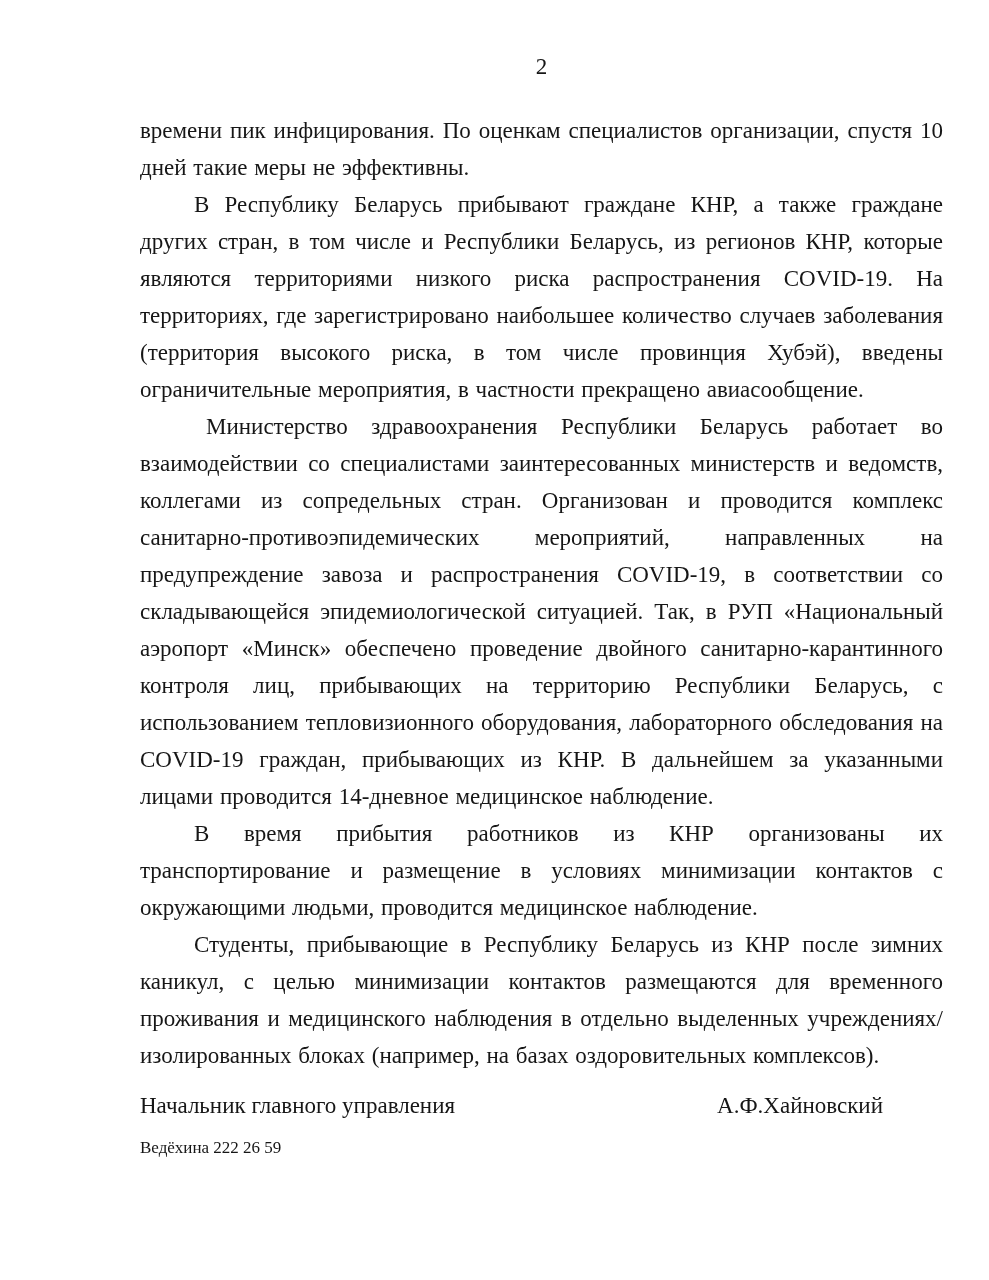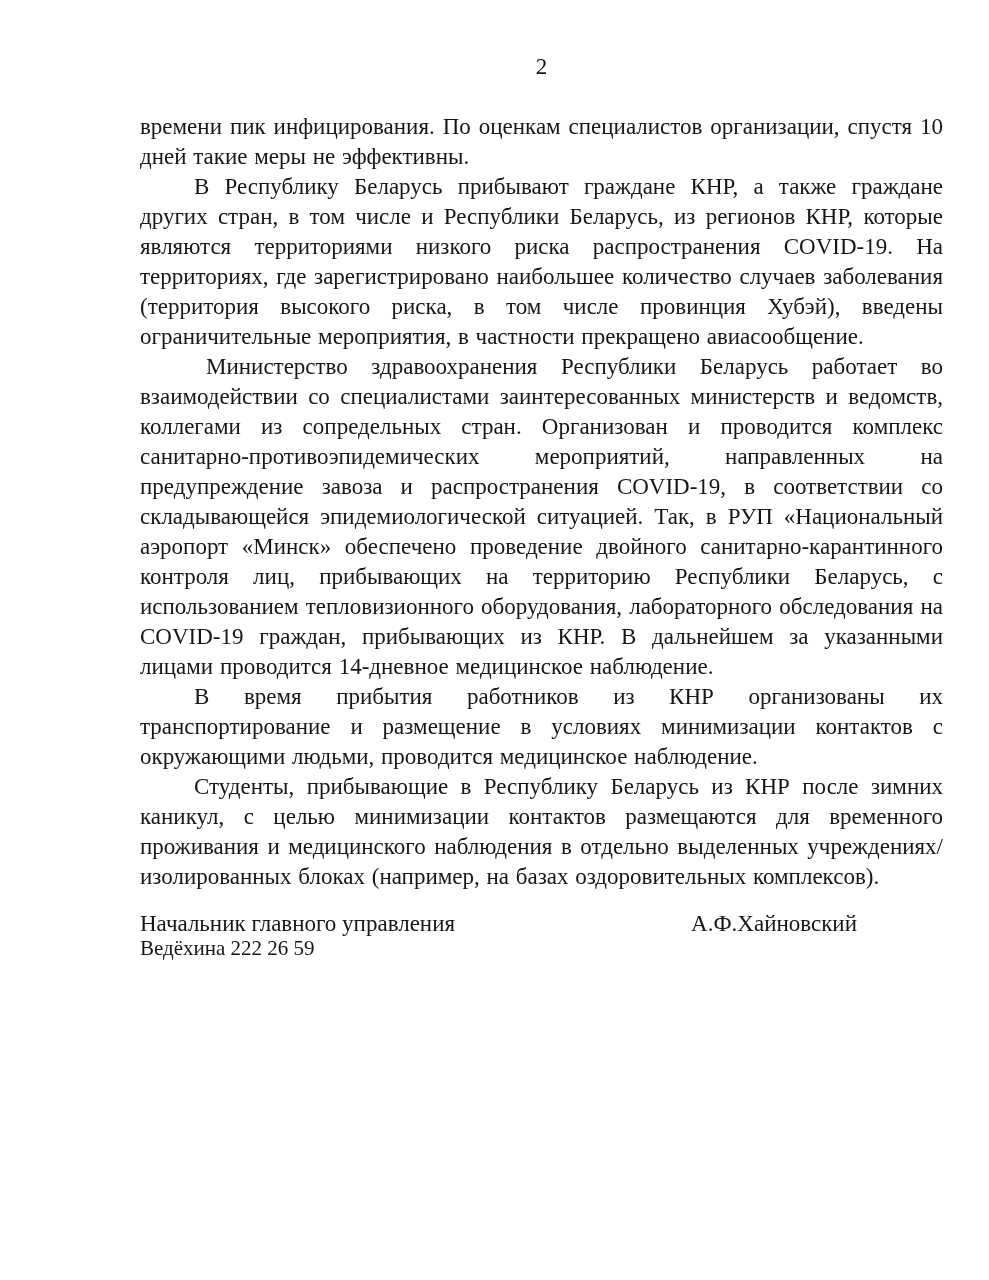--- a/index.html
+++ b/index.html
@@ -25,40 +25,41 @@
   .page-number {
     padding-top: 52px;
     font-size: 23px;
     line-height: 29px;
     text-align: center;
     margin-bottom: 31px;
   }
   .body-paragraph {
     margin: 0;
     font-size: 23px;
-    line-height: 30px;
+    line-height: 37px;
     text-align: justify;
     text-indent: 54px;
     word-spacing: 1px;
   }
   .body-paragraph.no-indent { text-indent: 0; }
   .body-paragraph.big-indent { text-indent: 66px; }
   .signature-row {
     margin-top: 17px;
     display: flex;
     justify-content: space-between;
     align-items: center;
     font-size: 23px;
     line-height: 29px;
   }
   .signature-name {
-    margin-right: 86px;
+    margin-right: 60px;
   }
   .executor-note {
-    font-size: 21px;
+    margin-top: 17px;
+    font-size: 17px;
     line-height: 21px;
   }
 </style>
 </head>
 <body>
 
 <div class="page">
   <div class="text-col">
 
     <div class="page-number">2</div>

